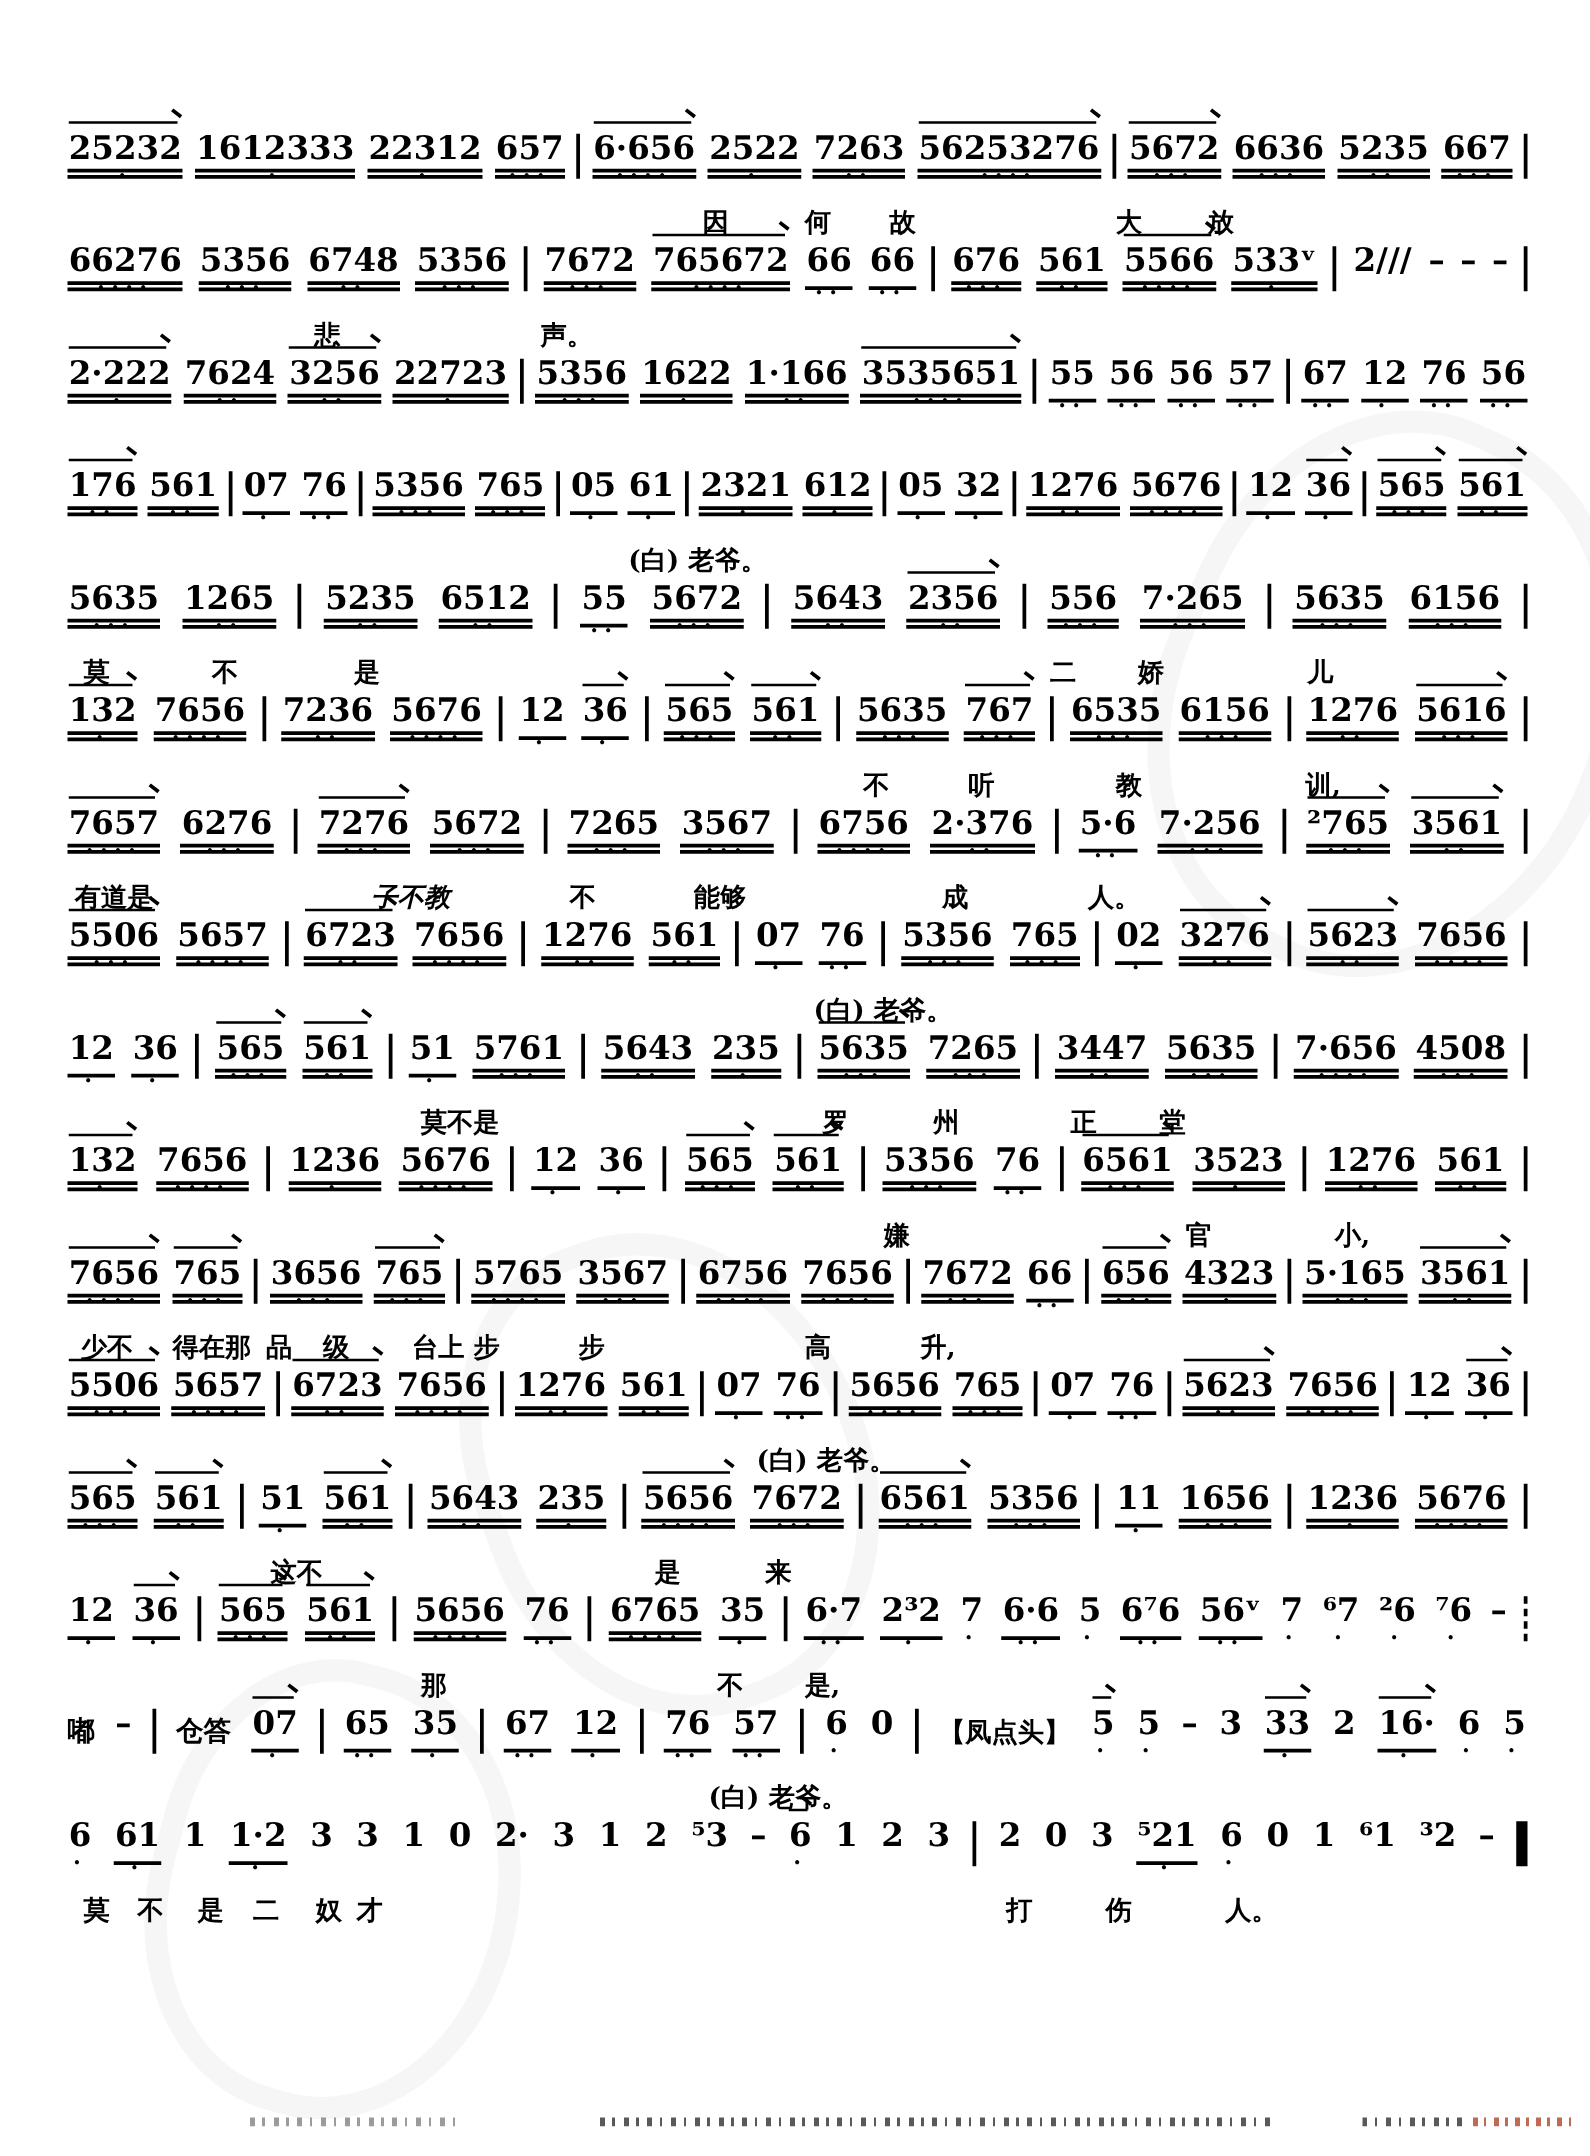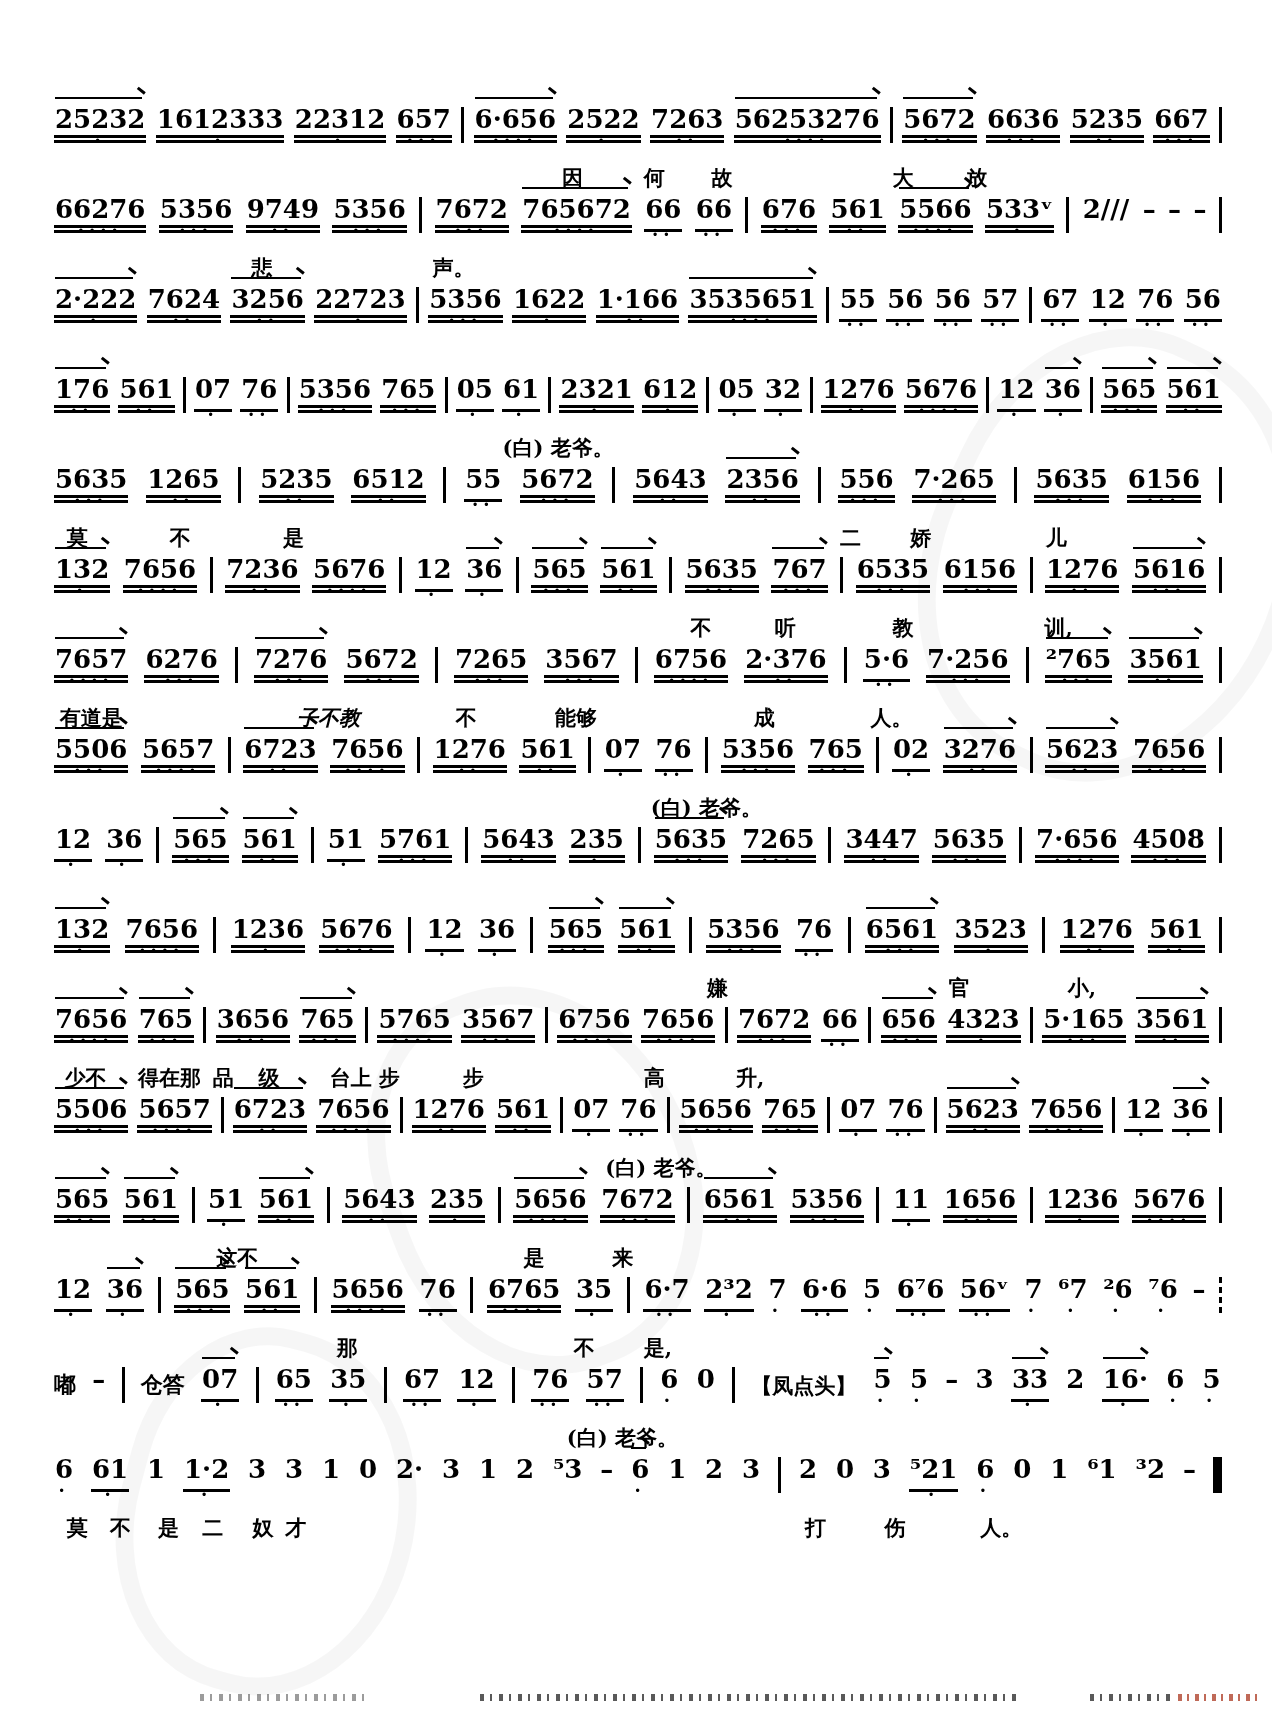--- a/index.html
+++ b/index.html
@@ -78,21 +78,21 @@
           <span class="lyr" style="left: 50.5%;">何</span>
           <span class="lyr" style="left: 56.3%;">故</span>
           <span class="lyr" style="left: 71.8%;">大</span>
           <span class="lyr" style="left: 78.1%;">放</span>
         </div>
       </div>
       <div class="line">
         <div class="notes">
           <span class="g u2" data-d="····">66276</span>
           <span class="g u2" data-d="···">5356</span>
-          <span class="g u2" data-d="··">9749</span>
+          <span class="g u2" data-d="··">6748</span>
           <span class="g u2" data-d="···">5356</span>
           <span class="bar"></span>
           <span class="g u2" data-d="···">7672</span>
           <span class="g u2 tie" data-d="····">765672<i class="ah"></i></span>
           <span class="g u1" data-d="··">66</span>
           <span class="g u1" data-d="··">66</span>
           <span class="bar"></span>
           <span class="g u2" data-d="···">676</span>
           <span class="g u2" data-d="··">561</span>
           <span class="g u2 tie" data-d="····">5566<i class="ah"></i></span>
@@ -301,20 +301,27 @@
           <span class="bar"></span>
           <span class="g u2 tie" data-d="···">5635<i class="ah"></i></span>
           <span class="g u2" data-d="···">7265</span>
           <span class="bar"></span>
           <span class="g u2" data-d="··">3447</span>
           <span class="g u2" data-d="···">5635</span>
           <span class="bar"></span>
           <span class="g u2" data-d="····">7·656</span>
           <span class="g u2" data-d="···">4508</span>
           <span class="bar"></span>
+        </div>
+        <div class="lyrics">
+          <span class="lyr" style="left: 24.2%;">莫不是</span>
+          <span class="lyr" style="left: 51.7%;">罗</span>
+          <span class="lyr" style="left: 59.3%;">州</span>
+          <span class="lyr" style="left: 68.7%;">正</span>
+          <span class="lyr" style="left: 74.8%;">堂</span>
         </div>
       </div>
       <div class="line">
         <div class="notes">
           <span class="g u2 tie" data-d="·">132<i class="ah"></i></span>
           <span class="g u2" data-d="····">7656</span>
           <span class="bar"></span>
           <span class="g u2" data-d="·">1236</span>
           <span class="g u2" data-d="····">5676</span>
           <span class="bar"></span>

